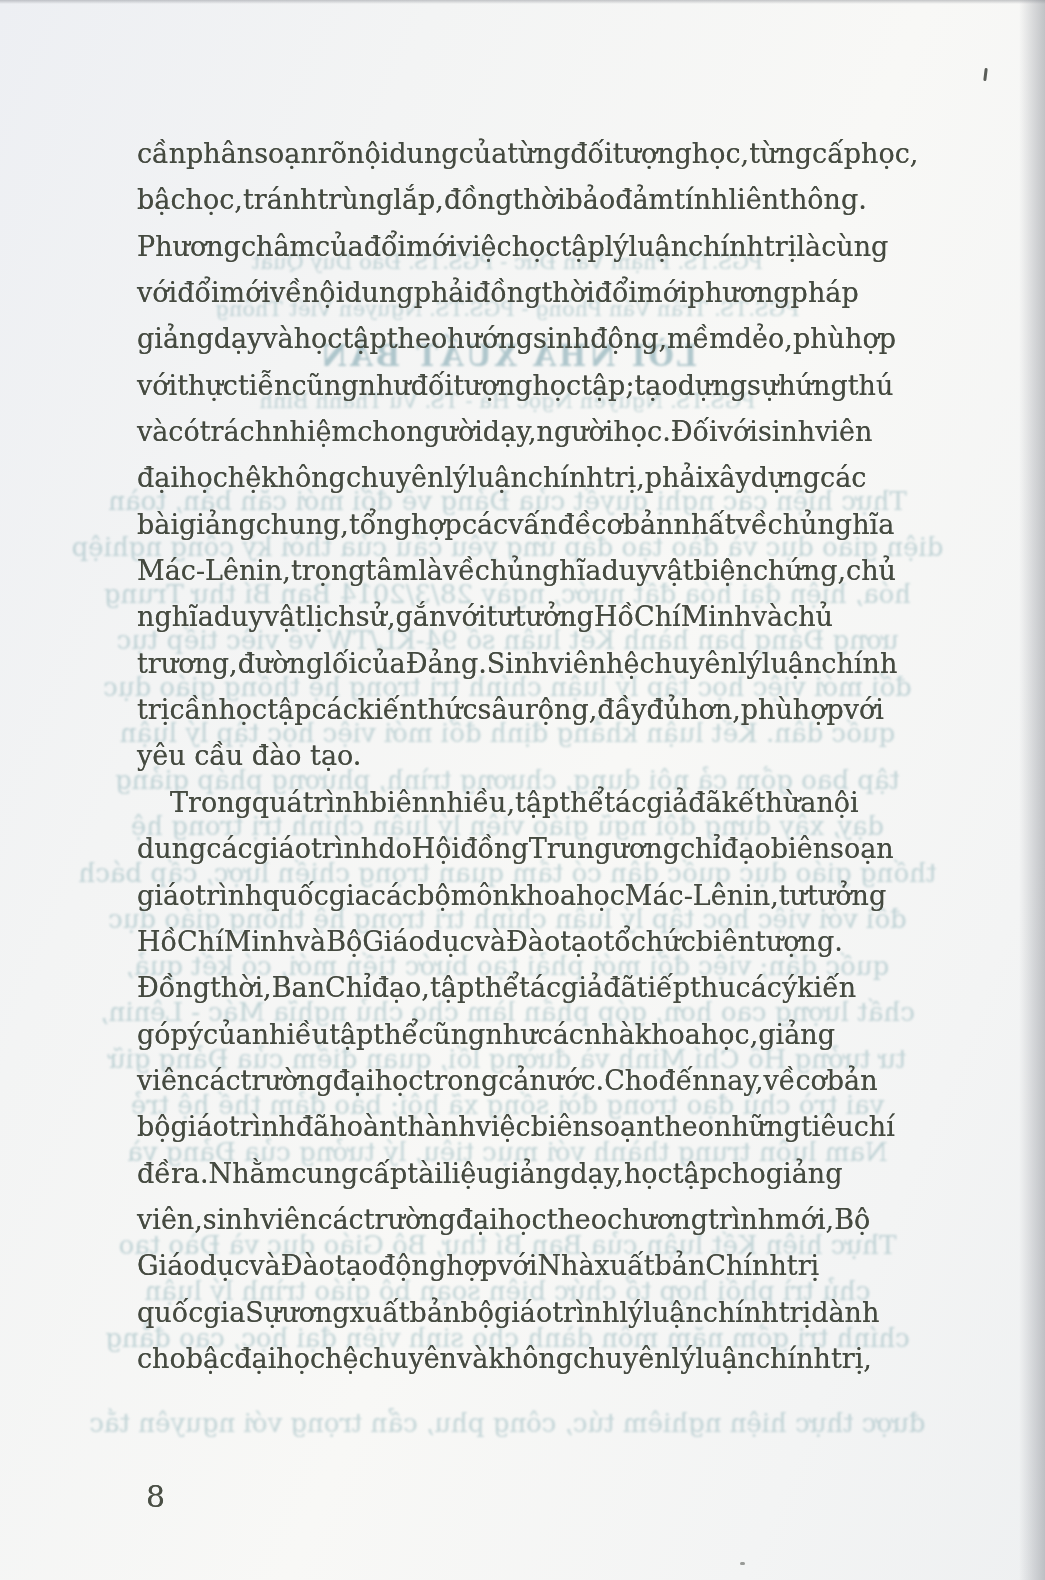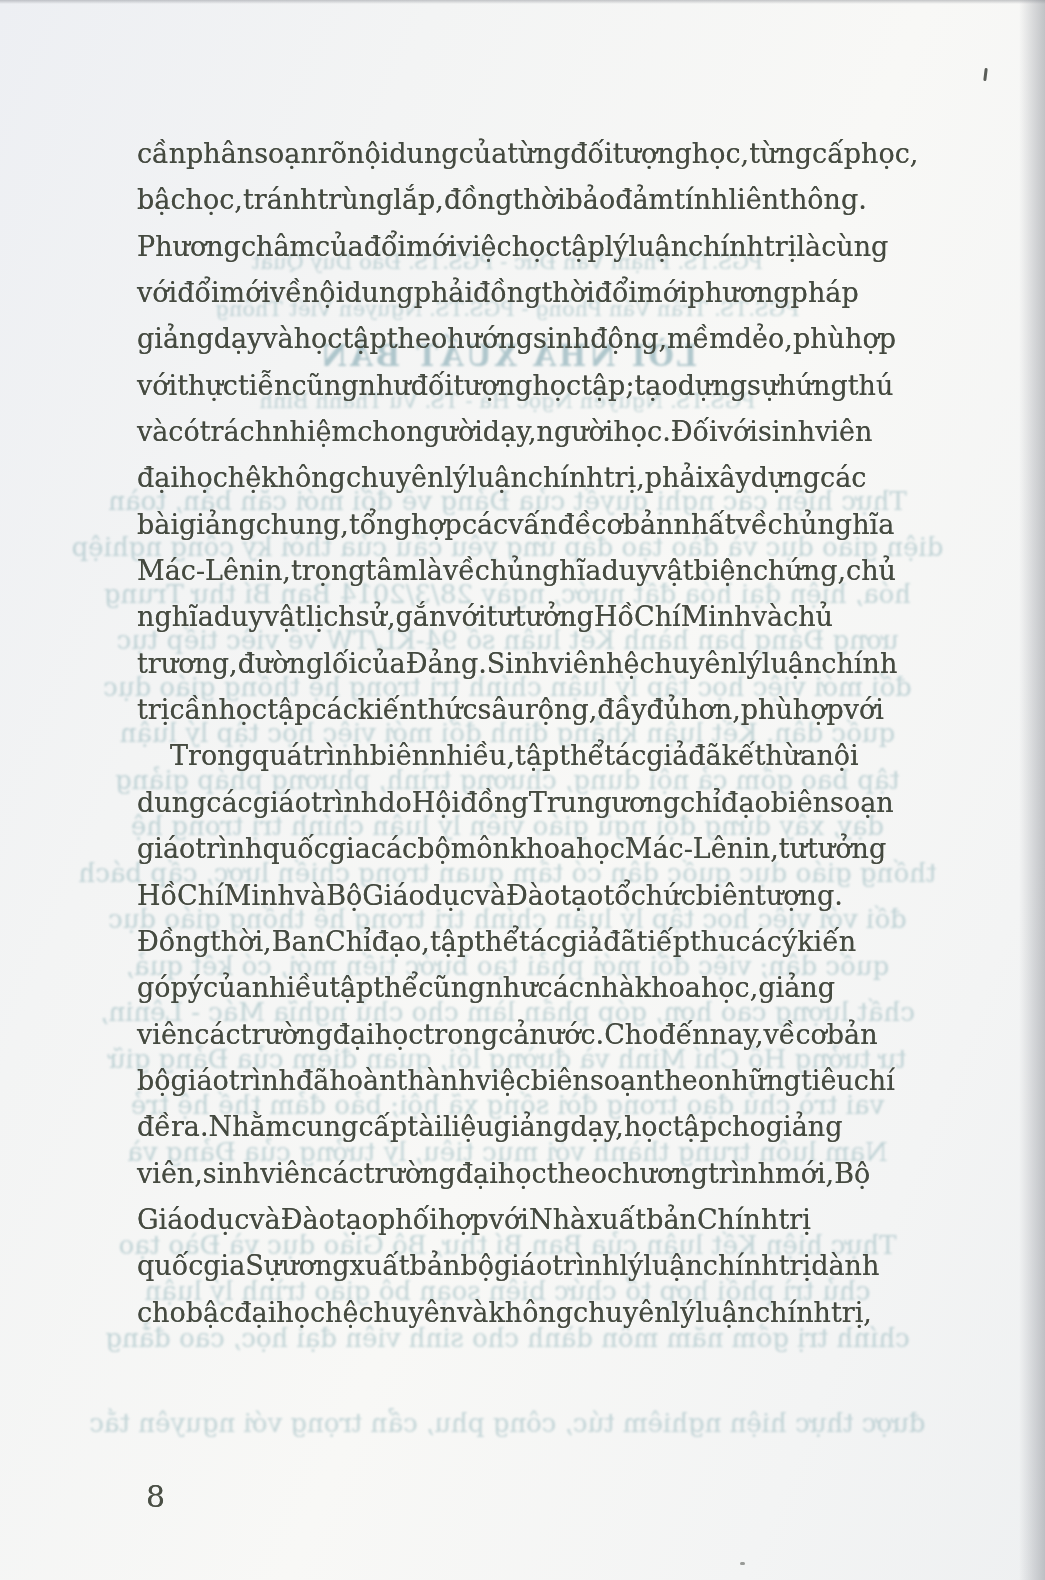--- a/index.html
+++ b/index.html
@@ -294,20 +294,21 @@
         <span>thức</span>
         <span>sâu</span>
         <span>rộng,</span>
         <span>đầy</span>
         <span>đủ</span>
         <span>hơn,</span>
         <span>phù</span>
         <span>hợp</span>
         <span>với</span>
       </div>
+      <div class="line">yêu cầu đào tạo.</div>
       <div class="line just indent">
         <span>Trong</span>
         <span>quá</span>
         <span>trình</span>
         <span>biên</span>
         <span>nhiều,</span>
         <span>tập</span>
         <span>thể</span>
         <span>tác</span>
         <span>giả</span>
@@ -454,21 +455,21 @@
         <span>trình</span>
         <span>mới,</span>
         <span>Bộ</span>
       </div>
       <div class="line just">
         <span>Giáo</span>
         <span>dục</span>
         <span>và</span>
         <span>Đào</span>
         <span>tạo</span>
-        <span>phối</span>
+        <span>động</span>
         <span>hợp</span>
         <span>với</span>
         <span>Nhà</span>
         <span>xuất</span>
         <span>bản</span>
         <span>Chính</span>
         <span>trị</span>
       </div>
       <div class="line just">
         <span>quốc</span>

